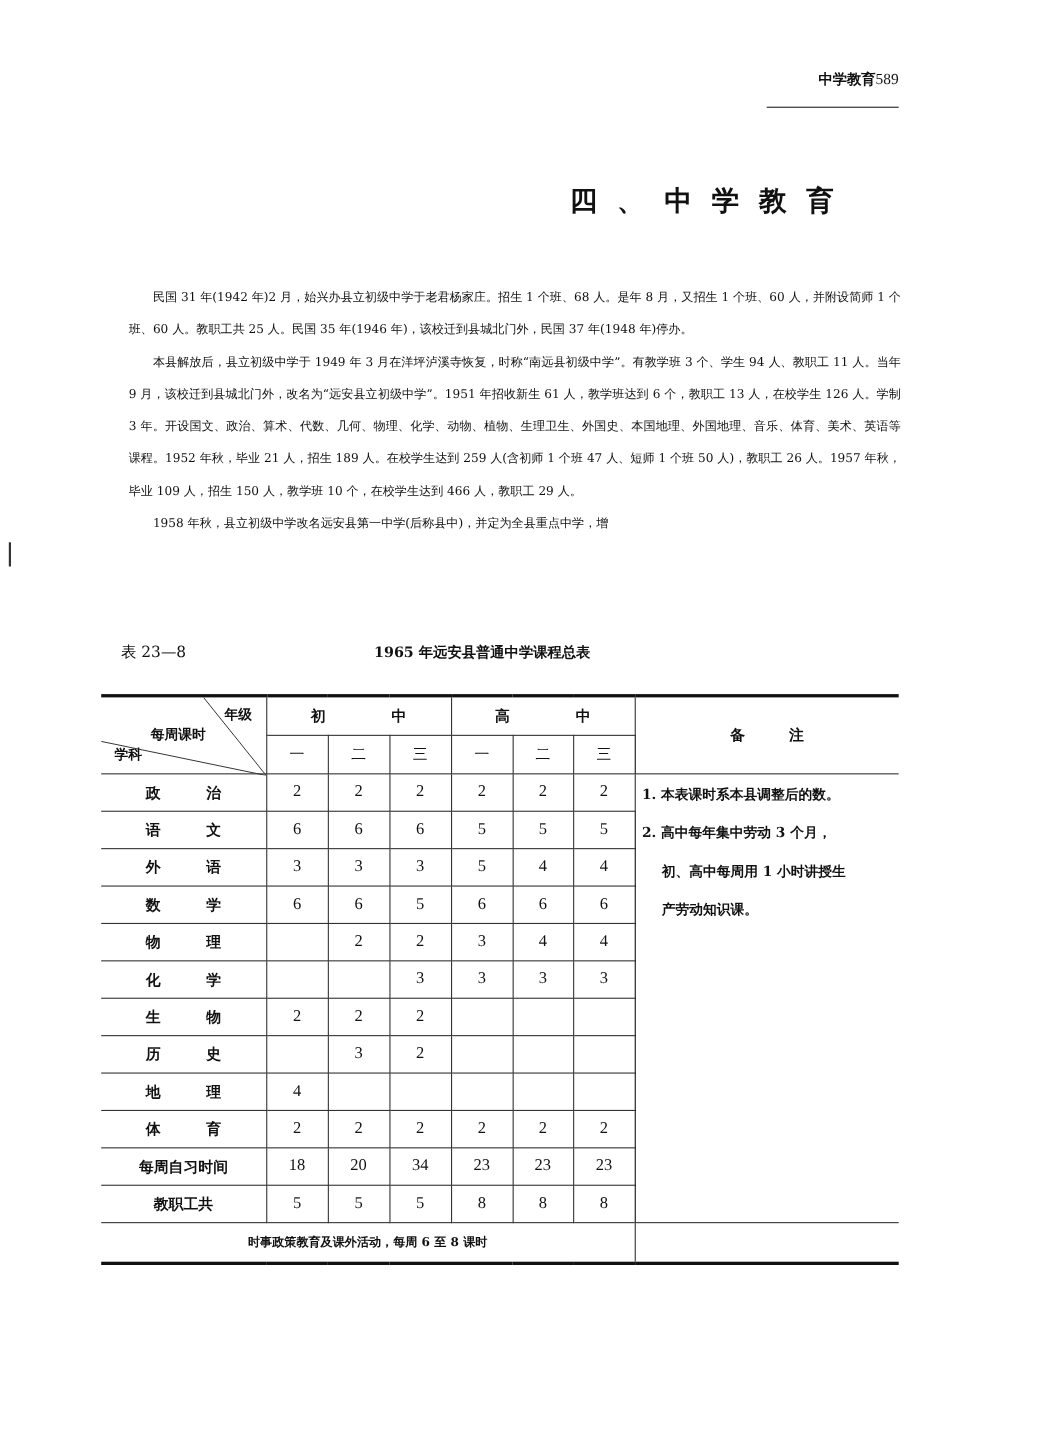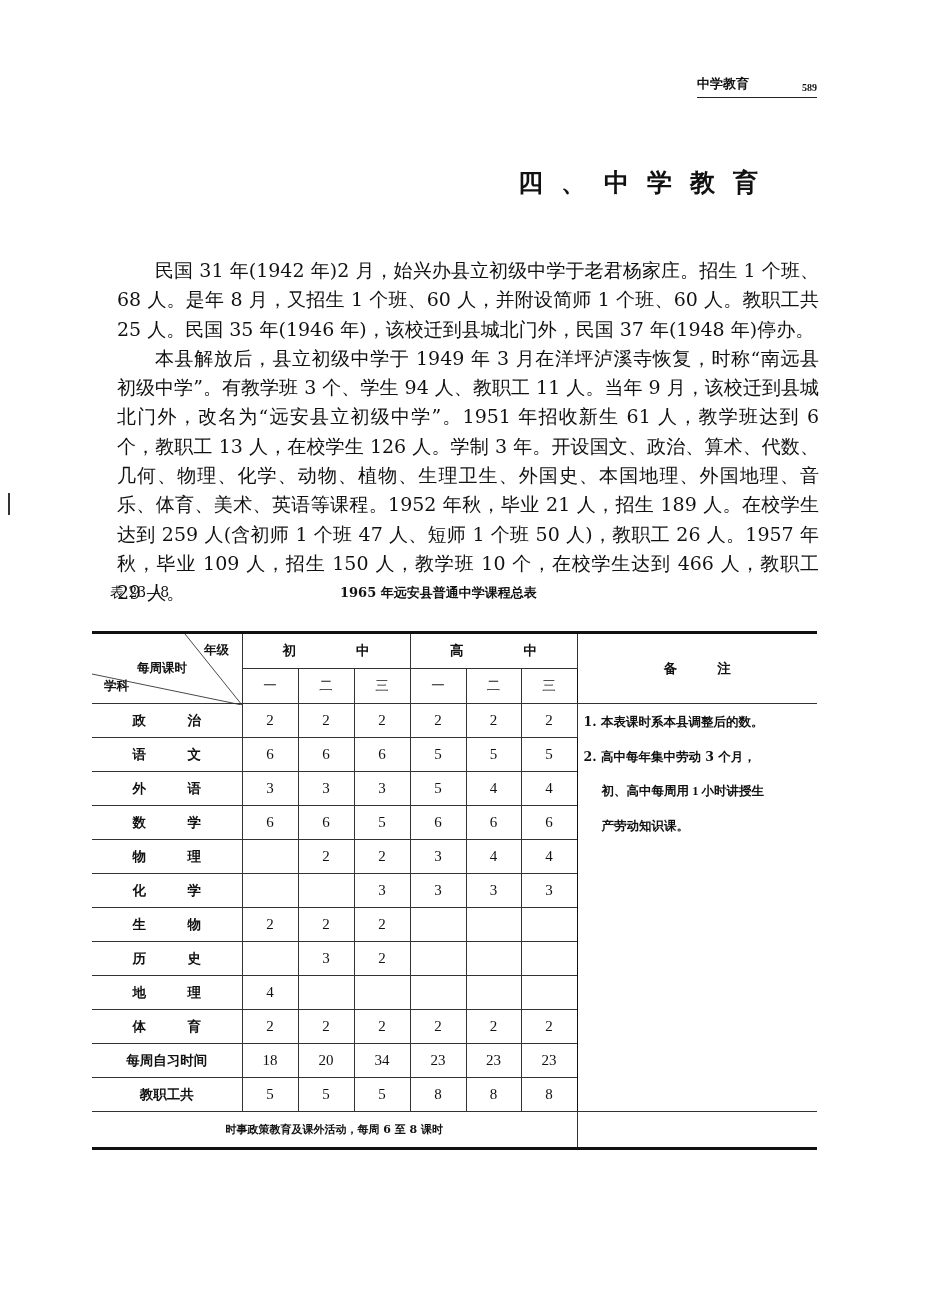--- a/index.html
+++ b/index.html
@@ -5,32 +5,32 @@
   html, body { margin: 0; padding: 0; background: #ffffff; }
   body {
     width: 950px; height: 1309px; position: relative; overflow: hidden;
     font-family: "DejaVu Serif", "Liberation Serif", serif;
     color: #111;
   }
   .running-head {
     position: absolute; left: 697px; top: 76px; width: 120px; height: 22px;
     border-bottom: 1.5px solid #222;
     font-size: 13px; font-weight: bold;
-    display: flex; justify-content: space-between; align-items: flex-end;
-    padding-bottom: 4px; box-sizing: border-box;
-  }
-  .running-head .pn { font-family: "Liberation Serif", serif; font-weight: bold; font-size: 10px; }
+    display: flex; justify-content: flex-end; align-items: flex-end;
+    padding-bottom: 16px; box-sizing: border-box;
+  }
+  .running-head .pn { font-family: "Liberation Serif", serif; font-weight: normal; font-size: 14px; }
   .chapter-title {
     position: absolute; left: 0; width: 776px; top: 166px; text-align: right;
     font-family: "DejaVu Sans", sans-serif; font-weight: bold; font-size: 25px;
     letter-spacing: 18px; text-indent: 18px;
   }
   .body-text {
     position: absolute; left: 117px; width: 702px; top: 256px;
-    font-size: 19px; line-height: 29.3px; text-align: justify;
+    font-size: 11px; line-height: 29.3px; text-align: justify;
   }
   .body-text p { margin: 0; text-indent: 2em; }
   .margin-mark {
     position: absolute; left: 8px; top: 493px; width: 1.5px; height: 22px; background: #333;
   }
   .table-caption {
     position: absolute; top: 584px; left: 92px; width: 725px; height: 20px;
     font-size: 13px; font-weight: bold;
   }
   .table-caption .num { position: absolute; left: 18px; font-weight: normal; font-size: 14px; }
@@ -51,38 +51,39 @@
   table.course td:first-child { border-left: none; }
   table.course td.last { border-right: none; }
   table.course td.group-sep { border-left: 1.5px solid #111; }
   .diag-cell { position: relative; }
   .diag-cell svg { position: absolute; left: 0; top: 0; }
   .diag-cell .lbl { position: absolute; font-size: 12.5px; font-weight: bold; }
   .subj { font-weight: bold; letter-spacing: 0; }
   .subj span.c { display: inline-block; width: 55px; text-align: center; }
   .notes-cell { vertical-align: top !important; text-align: left !important; padding: 0 0 0 6px !important; font-size: 12.5px; font-weight: bold; }
   .notes-cell .note { height: 35px; line-height: 35px; white-space: nowrap; }
-  .notes-cell .note.indent { padding-left: 18px; font-family: Liberation Serif, serif; }
+  .notes-cell .note.indent { padding-left: 18px; }
   .hdr-bold { font-weight: bold; }
   .hdr-bold .sp { display: inline-block; width: 60px; }
   .num-cell { font-family: "Liberation Serif", serif; font-size: 15px; }
 </style>
 </head>
 <body>
 
 <div class="running-head">
   <span>中学教育</span>
   <span class="pn">589</span>
 </div>
 
 <div class="chapter-title">四、中学教育</div>
 
 <div class="body-text">
   <p>民国 31 年(1942 年)2 月，始兴办县立初级中学于老君杨家庄。招生 1 个班、68 人。是年 8 月，又招生 1 个班、60 人，并附设简师 1 个班、60 人。教职工共 25 人。民国 35 年(1946 年)，该校迁到县城北门外，民国 37 年(1948 年)停办。</p>
   <p>本县解放后，县立初级中学于 1949 年 3 月在洋坪泸溪寺恢复，时称“南远县初级中学”。有教学班 3 个、学生 94 人、教职工 11 人。当年 9 月，该校迁到县城北门外，改名为“远安县立初级中学”。1951 年招收新生 61 人，教学班达到 6 个，教职工 13 人，在校学生 126 人。学制 3 年。开设国文、政治、算术、代数、几何、物理、化学、动物、植物、生理卫生、外国史、本国地理、外国地理、音乐、体育、美术、英语等课程。1952 年秋，毕业 21 人，招生 189 人。在校学生达到 259 人(含初师 1 个班 47 人、短师 1 个班 50 人)，教职工 26 人。1957 年秋，毕业 109 人，招生 150 人，教学班 10 个，在校学生达到 466 人，教职工 29 人。</p>
+  <p>1958 年秋，县立初级中学改名远安县第一中学(后称县中)，并定为全县重点中学，增</p>
 </div>
 
 <div class="margin-mark"></div>
 
 <div class="table-caption">
   <span class="num">表 23—8</span>
   <span class="ttl">1965 年远安县普通中学课程总表</span>
 </div>
 
 <table class="course">

